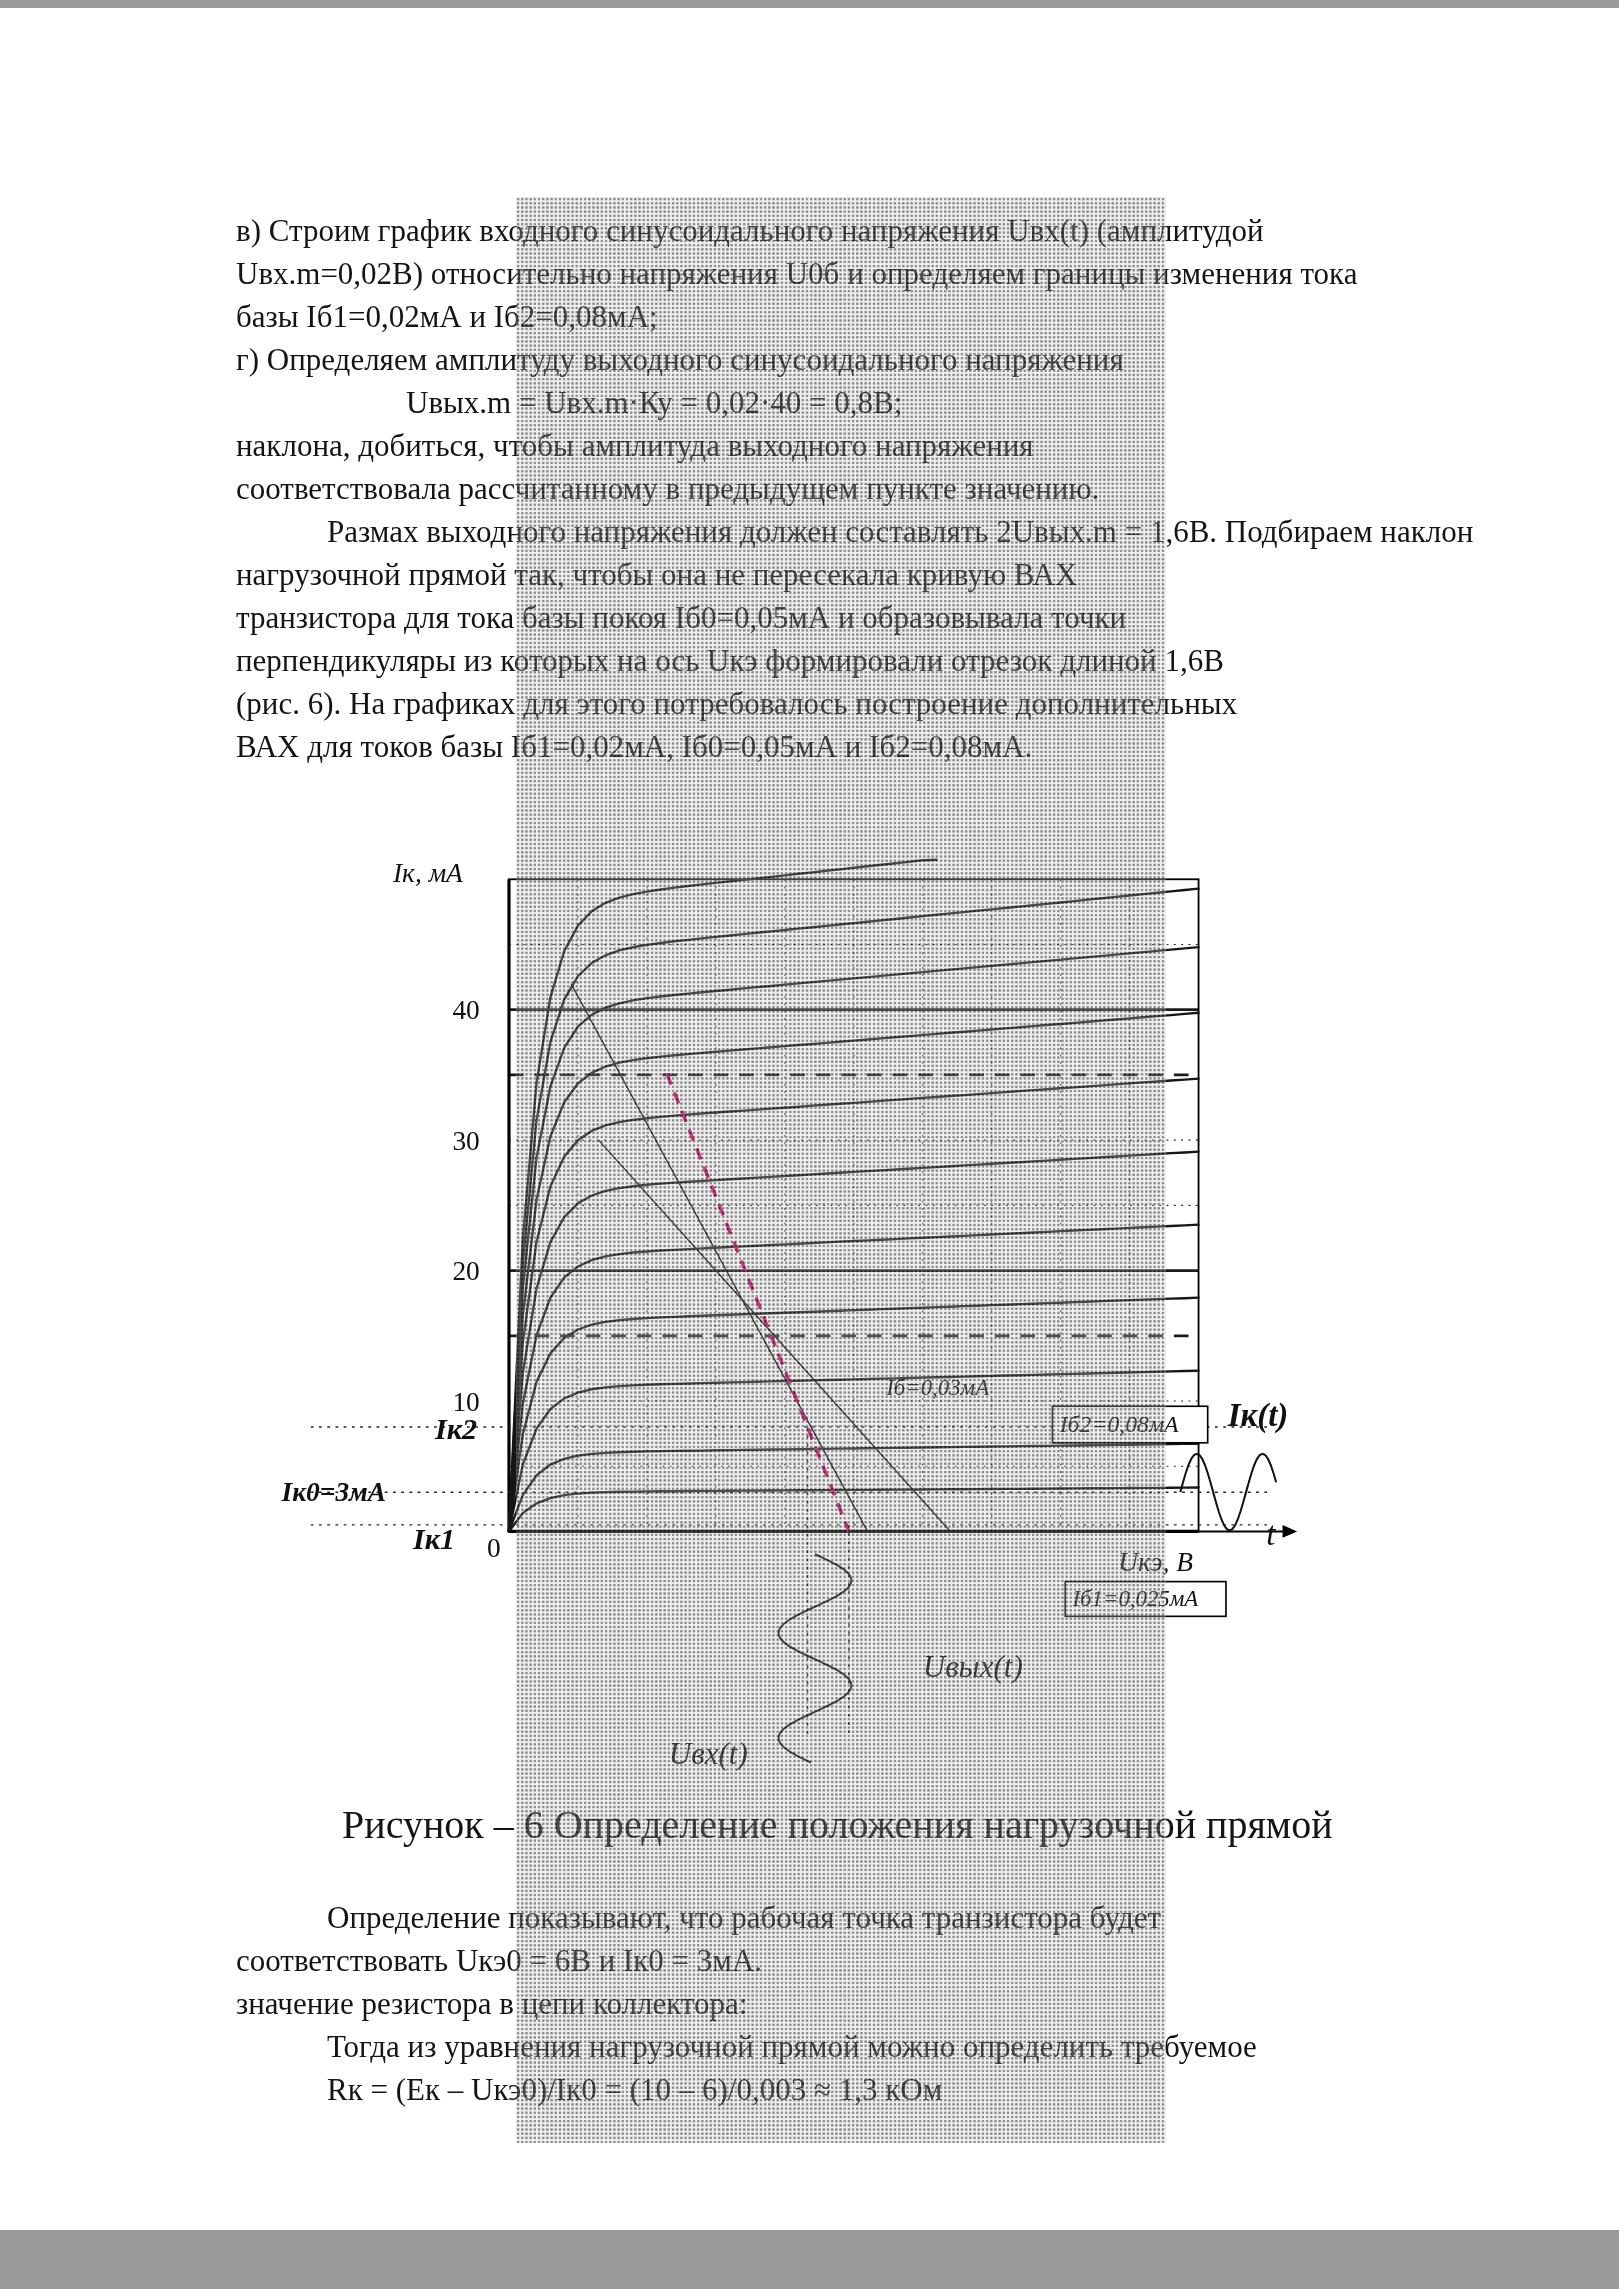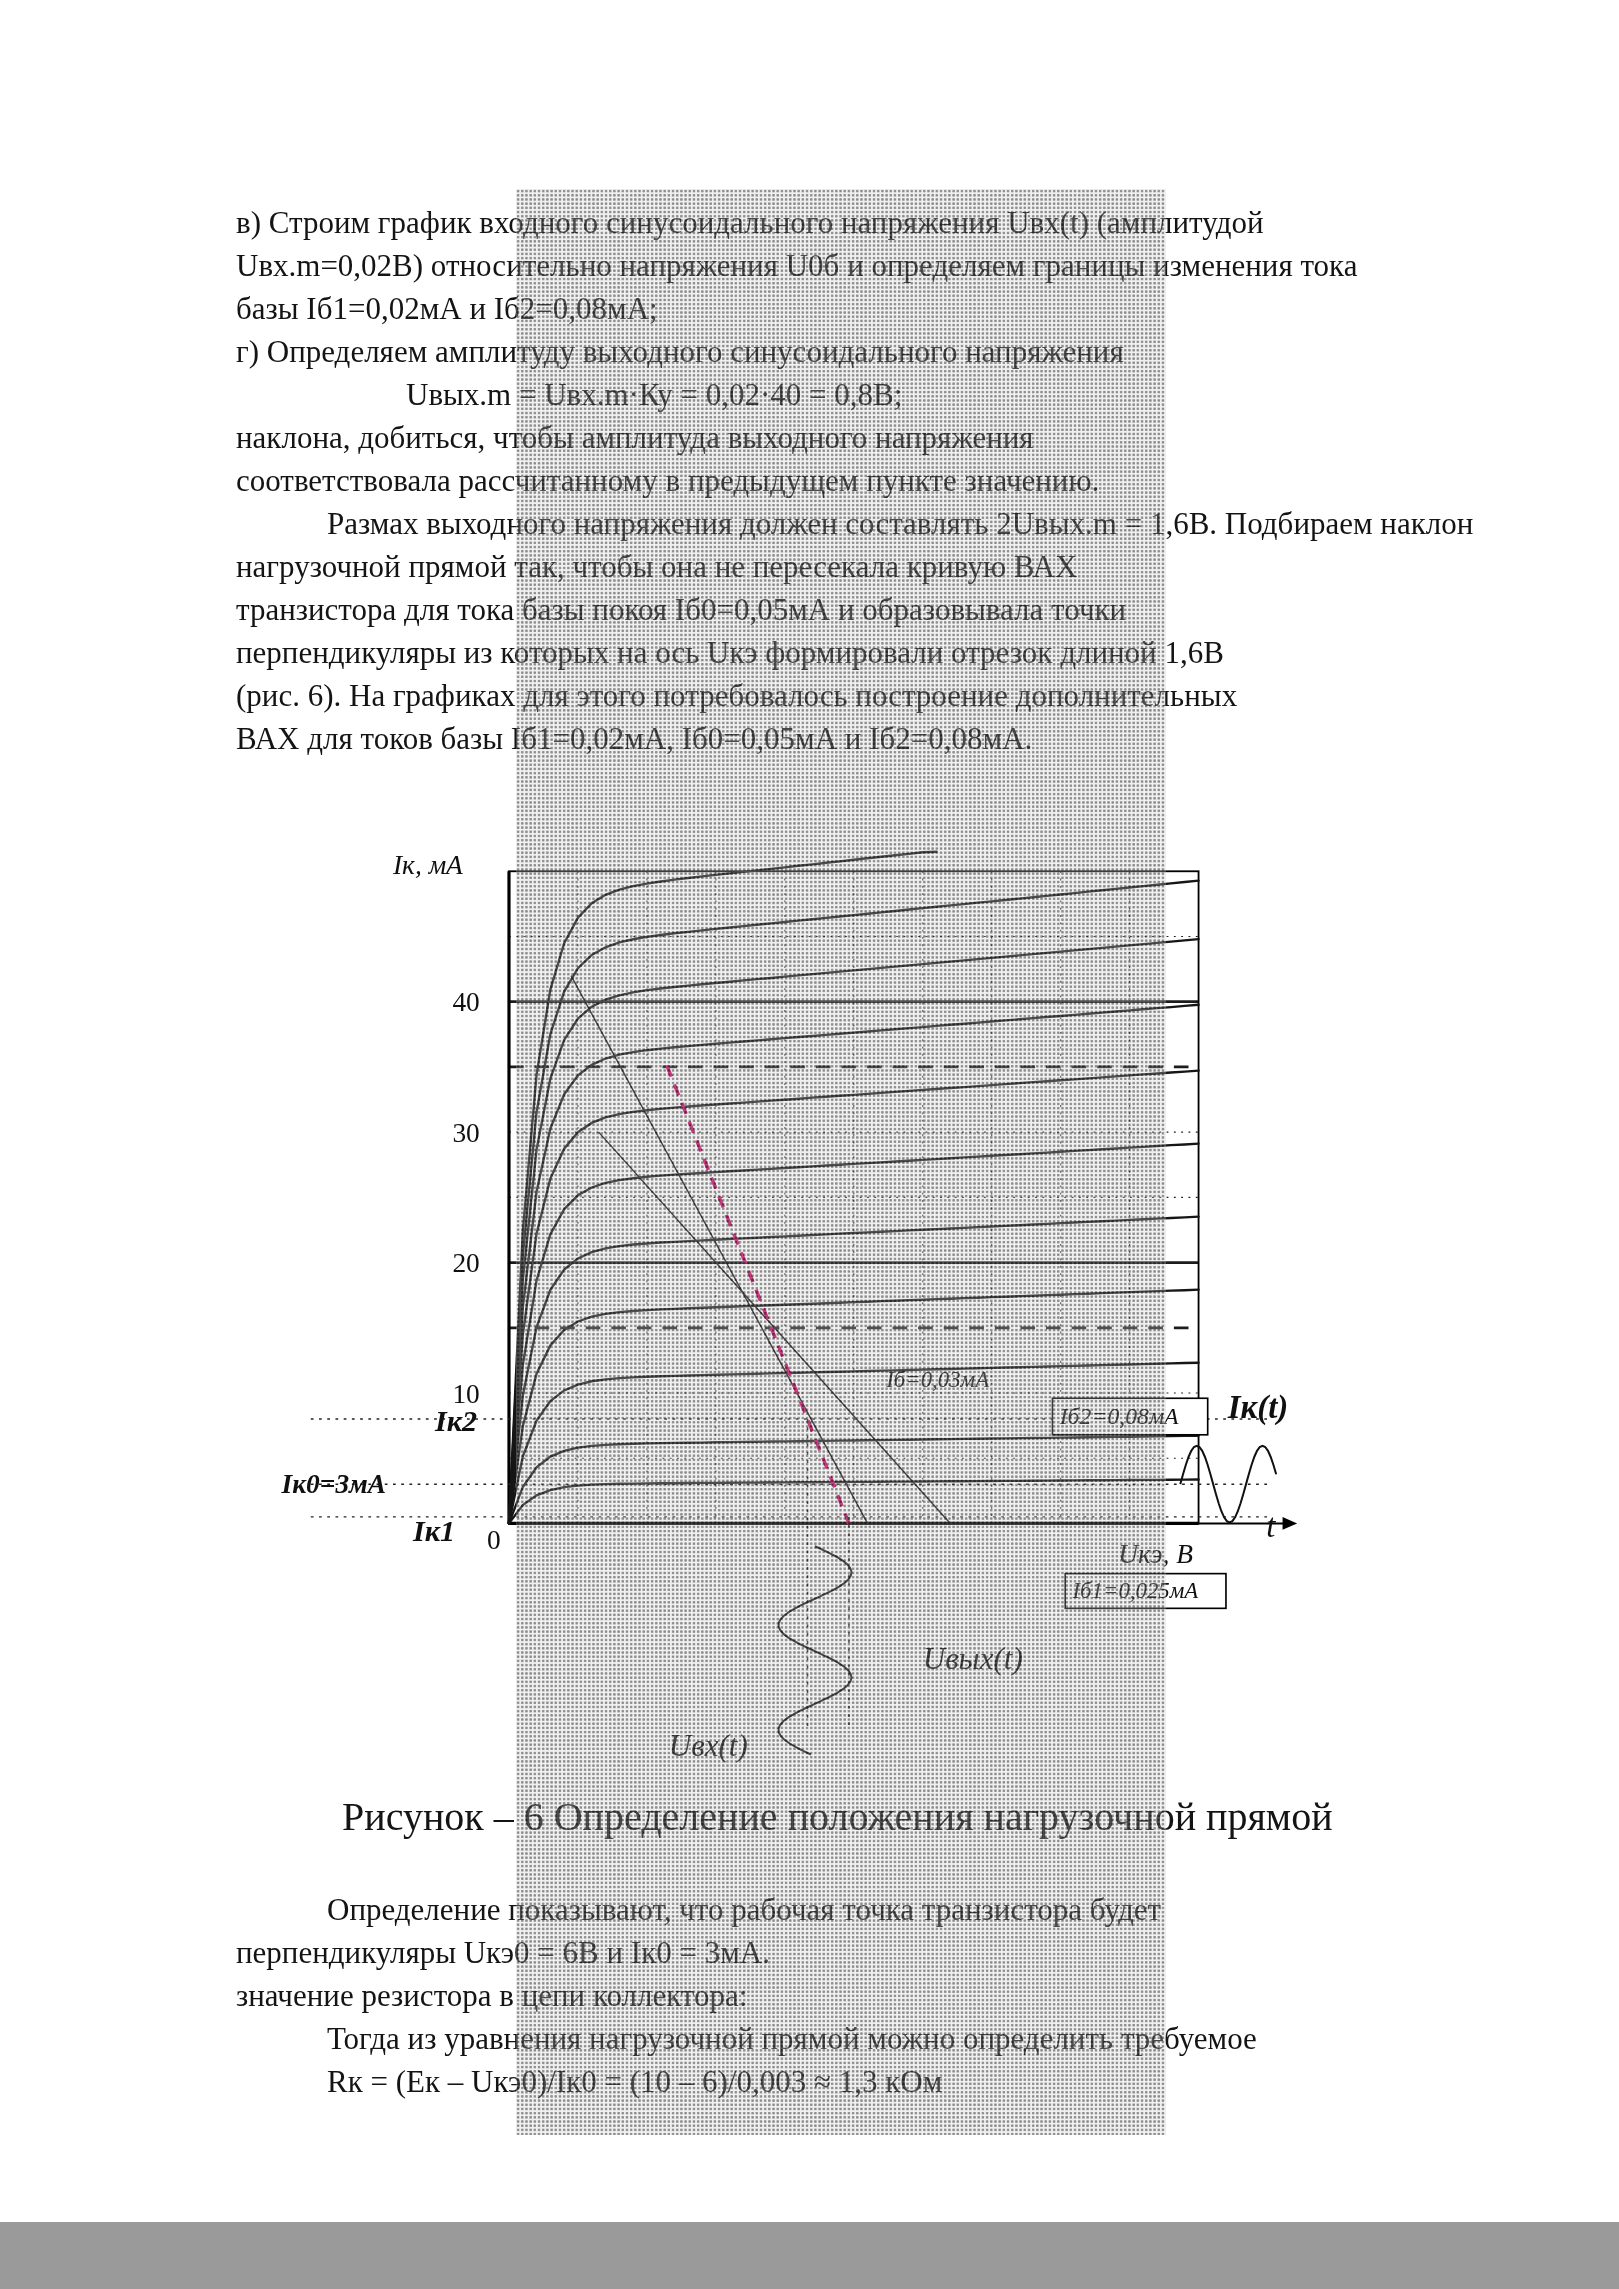--- a/index.html
+++ b/index.html
@@ -1,18 +1,18 @@
 <!DOCTYPE html>
 <html style="font-size:14.6px"><head>
 <meta charset="utf-8">
 <style>
   html,body{margin:0;padding:0;background:#9a9a9a;}
   .page{
     position:relative;width:1619px;height:2222px;background:#ffffff;
-    font-family:"Liberation Serif",serif;color:#141414;overflow:hidden;margin:0 auto;
+    font-family:"Liberation Serif",serif;color:#141414;overflow:hidden;margin:8px auto;
   }
   .textblock{position:absolute;left:236px;width:1142px;font-size:31px;line-height:43px;}
   #text-top{top:201px;}
   #text-bottom{top:1888px;}
   .line{white-space:nowrap;}
   .ind1{padding-left:91px;}
   .ind2{padding-left:170px;}
   .caption{position:absolute;left:236px;top:1793px;font-size:40px;padding-left:106px;white-space:nowrap;}
   .figure{position:absolute;left:256px;top:850px;width:1096px;height:923px;}
   .figure svg{display:block;}
@@ -138,21 +138,21 @@
         <text x="730" y="896" font-size="34" class="lbl-serif-i">Uвых(t)</text>
         <text x="452" y="992" font-size="34" class="lbl-serif-i">Uвх(t)</text>
       </g>
     </svg>
   </div>
 
   <div class="caption">Рисунок – 6 Определение положения нагрузочной прямой</div>
 
   <div class="textblock" id="text-bottom">
     <div class="line ind1">Определение показывают, что рабочая точка транзистора будет</div>
-    <div class="line">перпендикуляры Uкэ0 = 6В и Iк0 = 3мА.</div>
+    <div class="line">соответствовать Uкэ0 = 6В и Iк0 = 3мА.</div>
     <div class="line">значение резистора в цепи коллектора:</div>
     <div class="line ind1">Тогда из уравнения нагрузочной прямой можно определить требуемое</div>
     <div class="line ind1">Rк = (Ек – Uкэ0)/Iк0 = (10 – 6)/0,003 ≈ 1,3 кОм</div>
   </div>
 
   <div class="halftone"></div>
 </div>
 
 
 </body></html>

